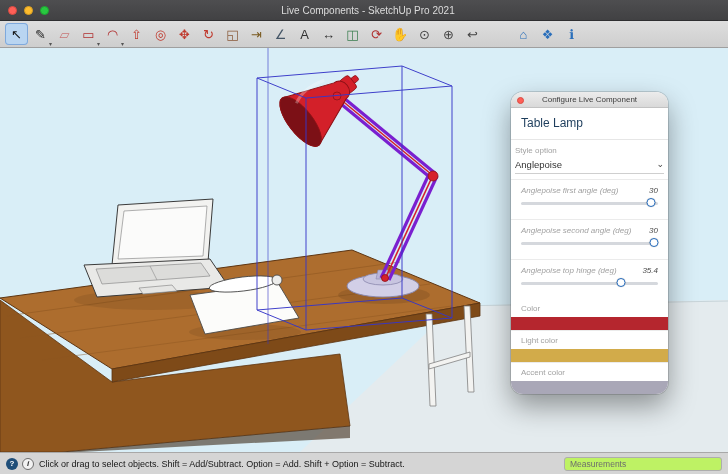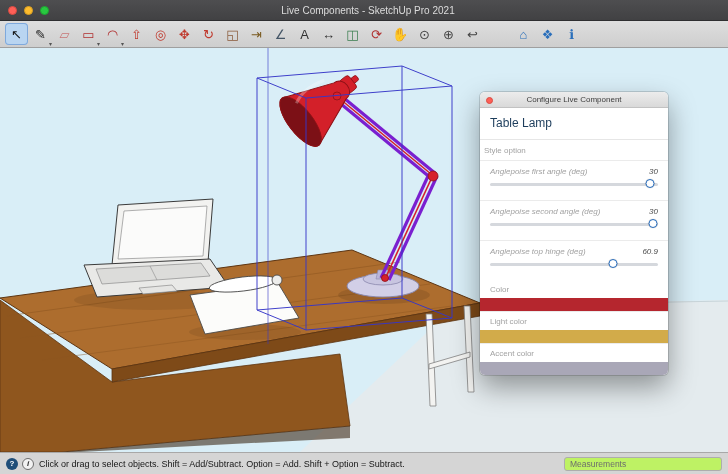--- a/index.html
+++ b/index.html
@@ -25,21 +25,21 @@
   .tool.selected{background:#b9d5f1;box-shadow:inset 0 0 0 1px #7fa9dc;}
   .tool .glyph{font-size:13px;line-height:1;}
   .tool .caret{position:absolute;right:0;bottom:-2px;font-size:6px;color:#555;}
   .tb-spacer{width:26px;height:100%;}
 
   
   .canvas{position:relative;height:404px;}
   .canvas svg{position:absolute;inset:0;display:block;}
 
   
-  .panel{position:absolute;top:44px;right:60px;width:188px;background:#ffffff;border-radius:5px;
+  .panel{position:absolute;top:44px;right:60px;width:157px;background:#ffffff;border-radius:12px;
     box-shadow:0 12px 28px rgba(0,0,0,.38),0 0 0 1px rgba(0,0,0,.14);overflow:hidden;}
   .p-titlebar{height:16px;background:linear-gradient(#ececec,#d9d9d9);border-bottom:1px solid #c2c2c2;
     display:flex;align-items:center;justify-content:center;position:relative;}
   .p-titlebar .p-title{font-size:8px;color:#3c3c3c;}
   .p-close{position:absolute;left:6px;top:4.5px;width:7px;height:7px;border-radius:50%;
     background:#ff5f57;border:0.5px solid #d94c42;}
   .p-heading{font-size:12px;color:#1d3d5c;padding:8px 10px 9px;border-bottom:1px solid #e6e6e6;}
   .p-row{border-bottom:1px solid #ebebeb;}
   .p-row:last-child{border-bottom:none;}
   .style-row{padding:6px 4px 5px;}
@@ -242,20 +242,24 @@
     </svg>
 
     <div class="panel">
       <div class="p-titlebar">
         <div class="p-close"></div>
         <div class="p-title">Configure Live Component</div>
       </div>
       <div class="p-heading">Table Lamp</div>
       <div class="p-row style-row">
         <span class="s-label">Style option</span>
+        <div class="select">
+          <span>Anglepoise</span>
+          <span class="chev">⌄</span>
+        </div>
       </div>
       <div>
           <div class="p-row slider-row">
             <div class="s-head">
               <span class="s-label">Anglepoise first angle (deg)</span>
               <span class="s-value">30</span>
             </div>
             <div class="s-track">
               <div class="s-thumb" style="left: 95%;"></div>
             </div>
@@ -265,21 +269,21 @@
               <span class="s-label">Anglepoise second angle (deg)</span>
               <span class="s-value">30</span>
             </div>
             <div class="s-track">
               <div class="s-thumb" style="left: 97%;"></div>
             </div>
           </div>
           <div class="p-row slider-row">
             <div class="s-head">
               <span class="s-label">Anglepoise top hinge (deg)</span>
-              <span class="s-value">60.9</span>
+              <span class="s-value">35.4</span>
             </div>
             <div class="s-track">
               <div class="s-thumb" style="left: 73%;"></div>
             </div>
           </div>
         </div>
       <div>
           <div class="p-row color-row">
             <span class="c-label">Color</span>
             <div class="c-swatch" style="background: rgb(181, 38, 46);"></div>

